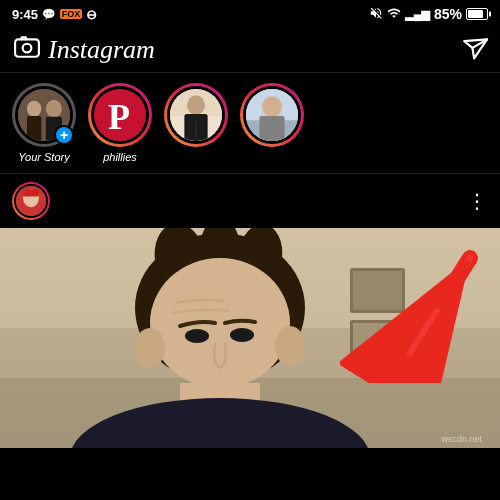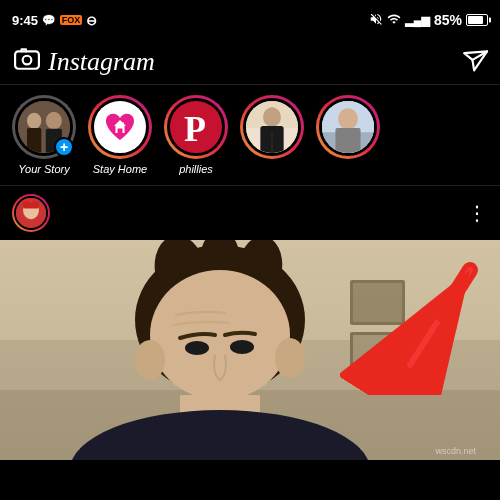--- a/index.html
+++ b/index.html
@@ -10,21 +10,21 @@
       font-family: -apple-system, BlinkMacSystemFont, 'Segoe UI', sans-serif;
       overflow: hidden;
       color: #fff;
     }
 
     
     .status-bar {
       display: flex;
       justify-content: space-between;
       align-items: center;
-      padding: 20px 12px;
+      padding: 8px 12px;
       height: 28px;
       background: #000;
     }
     .status-left {
       font-size: 13px;
       font-weight: 600;
       color: #fff;
       display: flex;
       align-items: center;
       gap: 4px;
@@ -222,21 +222,21 @@
       overflow: hidden;
       position: relative;
       display: flex;
       flex-direction: column;
     }
 
     
     .watermark {
       position: absolute;
       bottom: 4px;
-      right: 24px;
+      right: 18px;
       font-size: 9px;
       color: rgba(255,255,255,0.5);
       margin-left: 16px;
     }
 
     
     .ig-camera {
       width: 26px;
       height: 26px;
     }
@@ -307,38 +307,20 @@
             <ellipse cx="40" cy="22" rx="9" ry="10" fill="#b09070"></ellipse>
             <rect x="31" y="31" width="18" height="27" fill="#1a1a1a" rx="2"></rect>
           </svg>
         </div>
       </div>
       <div class="add-btn">+</div>
     </div>
     <span class="story-label">Your Story</span>
   </div>
 
-  <div class="story-item">
-    <div class="story-ring">
-      <div class="story-avatar avatar-stay-home">
-
-        <svg width="44" height="44" viewBox="0 0 44 44">
-          <rect width="44" height="44" fill="white"></rect>
-
-          <path d="M22 35 C22 35 8 25 8 16 C8 11 12 8 17 9 C19 9.5 21 11 22 13 C23 11 25 9.5 27 9 C32 8 36 11 36 16 C36 25 22 35 22 35Z" fill="#e91e8c"></path>
-
-          <path d="M22 15 L16 21 L17.5 21 L17.5 28 L26.5 28 L26.5 21 L28 21 Z" fill="white"></path>
-          <rect x="19.5" y="23.5" width="5" height="4.5" fill="#e91e8c"></rect>
-
-          <rect x="24" y="17.5" width="2" height="3" fill="white"></rect>
-        </svg>
-      </div>
-    </div>
-    <span class="story-label">Stay Home</span>
-  </div>
 
   <div class="story-item">
     <div class="story-ring">
       <div class="story-avatar" style="background:#c41230;">
         <svg width="44" height="44" viewBox="0 0 44 44">
           <rect width="44" height="44" fill="#c41230"></rect>
 
           <text x="10" y="36" font-family="serif" font-size="36" font-weight="bold" fill="white">P</text>
         </svg>
       </div>

